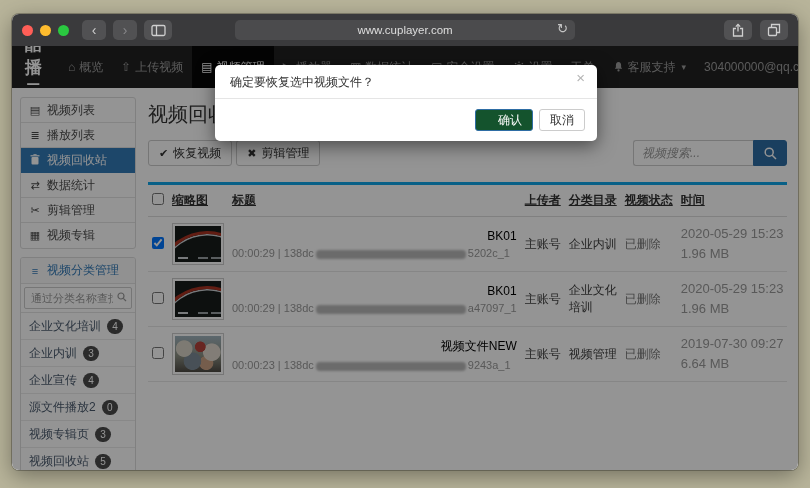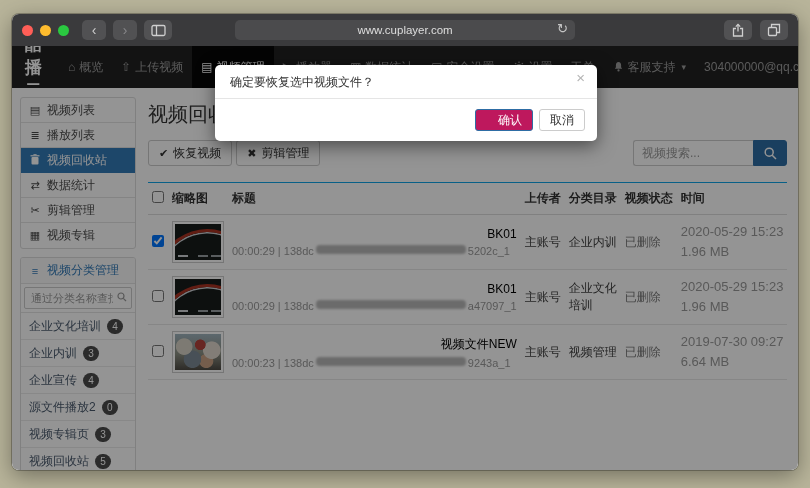--- a/index.html
+++ b/index.html
@@ -95,30 +95,31 @@
     border-radius:3px; color:#333; display:inline-flex; align-items:center; gap:5px;
     font-family:"Liberation Sans","DejaVu Sans",sans-serif;
   }
   .btn + .btn { margin-left:4px; }
   .bico { font-size:11px; }
   .search-group { margin-left:auto; display:flex; }
   .search-input {
     width:120px; height:26px; border:1px solid #ccc; border-right:none;
     border-radius:3px 0 0 3px; padding:0 8px; font-size:12px; color:#555;
     font-family:"Liberation Sans","DejaVu Sans",sans-serif;
+    font-style:italic;
   }
   .search-btn {
     width:34px; height:26px; background:#2e6da4; border:1px solid #2e6da4;
     border-radius:0 3px 3px 0; display:flex; align-items:center; justify-content:center;
   }
 
   table.grid { width:100%; border-collapse:collapse; margin-top:16px; font-size:12px; }
   .grid th {
     text-align:left; color:#333; font-weight:bold; padding:7px 4px;
-    border-top:1px solid #0ea5e9; border-bottom:1px solid #ddd; white-space:nowrap;
+    border-top:3px solid #0ea5e9; border-bottom:1px solid #ddd; white-space:nowrap;text-decoration:underline;
   }
   .grid td { padding:6px 4px; border-bottom:1px solid #e7e7e7; vertical-align:middle; }
   .col-chk{width:24px} .col-thumb{width:58px} .col-up{width:48px}
   .col-cat{width:88px} .col-st{width:62px} .col-time{width:112px}
   .thumbframe {
     width:52px; height:42px; background:#fff; border:1px solid #ccc; padding:2px;
   }
   .thumb-img { width:100%; height:100%; background:#181d1b; position:relative; overflow:hidden; }
   [data-thumb="dark"] .thumb-img::before {
     content:""; position:absolute; width:74px; height:54px; left:-14px; top:6px;
@@ -132,21 +133,21 @@
   [data-thumb="crowd"] .thumb-img {
     background:
       radial-gradient(circle at 20% 35%, #d8d3c6 0 18%, transparent 20%),
       radial-gradient(circle at 55% 30%, #b3433c 0 14%, transparent 16%),
       radial-gradient(circle at 80% 45%, #e0d8cd 0 20%, transparent 22%),
       radial-gradient(circle at 38% 70%, #7d8b96 0 22%, transparent 24%),
       radial-gradient(circle at 68% 75%, #caa184 0 16%, transparent 18%),
       linear-gradient(180deg,#9fb3bd 0%, #8b8f83 55%, #4e4a44 100%);
   }
   .row-title { color:#000000;text-align:right; }
-  .row-meta { color:#999; font-size:11px; margin-top:4px; display:flex; align-items:flex-start; gap:2px; white-space:nowrap; }
+  .row-meta { color:#999; font-size:11px; margin-top:4px; display:flex; align-items:flex-end; gap:2px; white-space:nowrap; }
   .redact {
     display:inline-block; width:150px; height:9px; background:#b9b9b9;
     border-radius:4px; filter:blur(1px); vertical-align:middle;
   }
   .cell-muted { color:#404040; }
   .cell-status { color:#777; }
   .cell-time { color:#999; font-size:13px; line-height:1.55; white-space:nowrap; }
 
   
   .overlay { position:absolute; left:0; top:0; right:0; bottom:0; background:rgba(0,0,0,.42); z-index:5; }
@@ -155,21 +156,21 @@
     background:#fff; border-radius:5px; box-shadow:0 5px 18px rgba(0,0,0,.5);
   }
   .modal-header { padding:9px 15px 7px; font-size:12px; color:#333; border-bottom:1px solid #e5e5e5; }
   .modal-close {
     position:absolute; right:12px; top:5px; color:#b5b5b5; font-size:15px; line-height:1;
   }
   .modal-footer { padding:10px 12px; display:flex; justify-content:flex-end; gap:6px; }
   .btn-sm { height:22px; font-size:12px; padding:0 10px; border-radius:3px;
     display:inline-flex; align-items:center;
     font-family:"Liberation Sans","DejaVu Sans",sans-serif; }
-  .btn-primary { background:#be185d; border:1px solid #2e6da4; color:#fff;padding-left:22px; }
+  .btn-primary { background:#14532d; border:1px solid #2e6da4; color:#fff;padding-left:22px; }
   .btn-default { background:#fff; border:1px solid #ccc; color:#333; }
 
   input[type=checkbox]{ width:12px; height:12px; }
   ::placeholder { color:#999; }
 </style>
 </head>
 <body>
 
 <div class="window">
 

